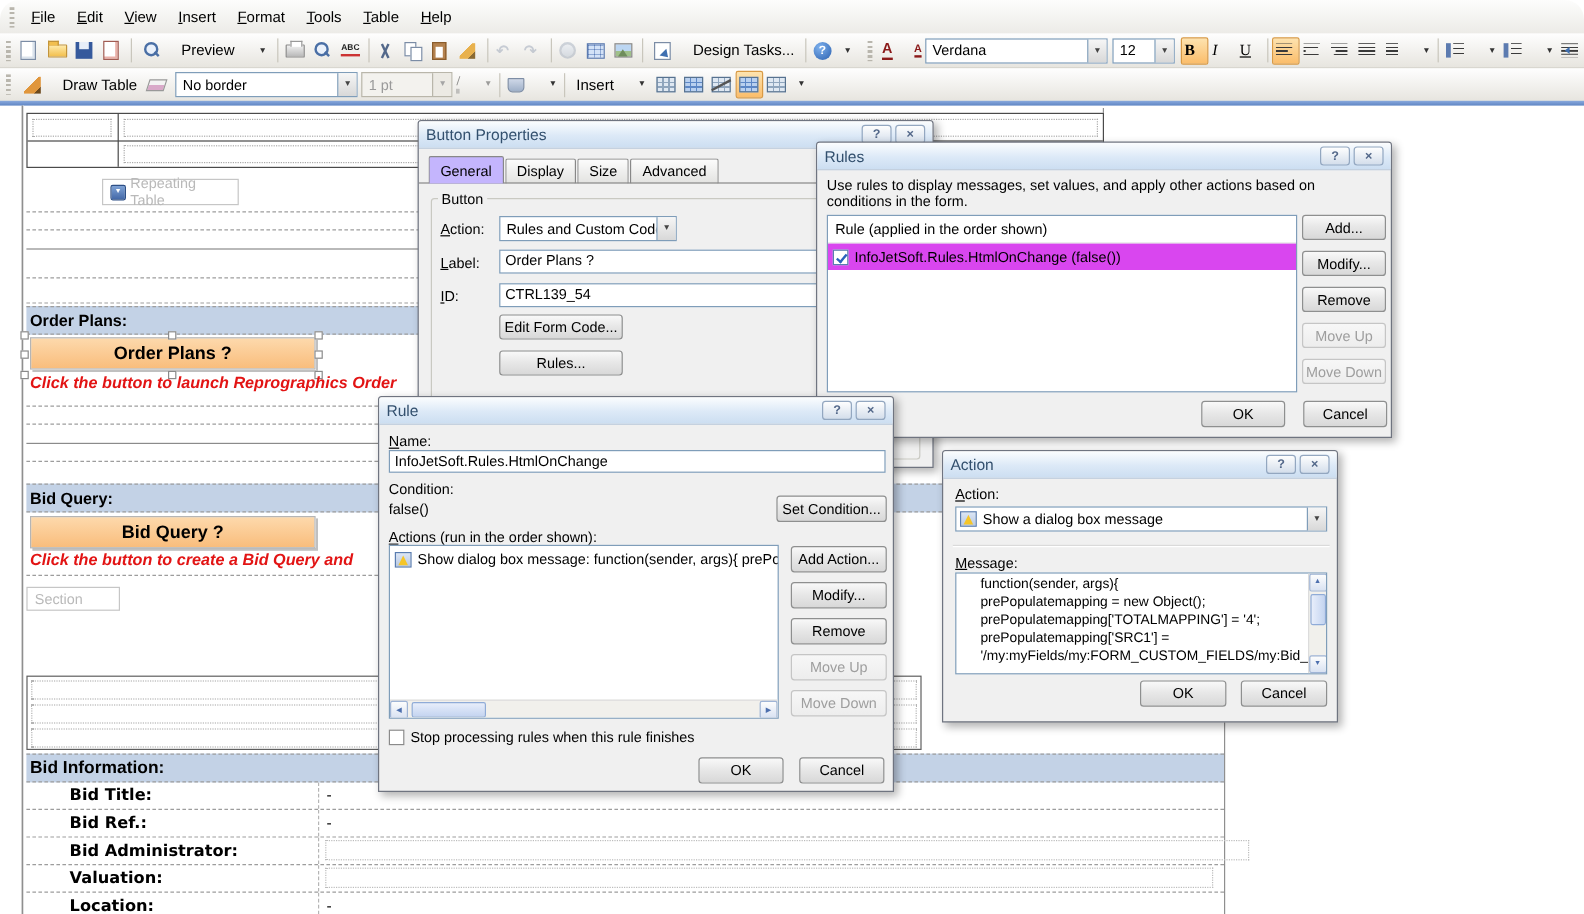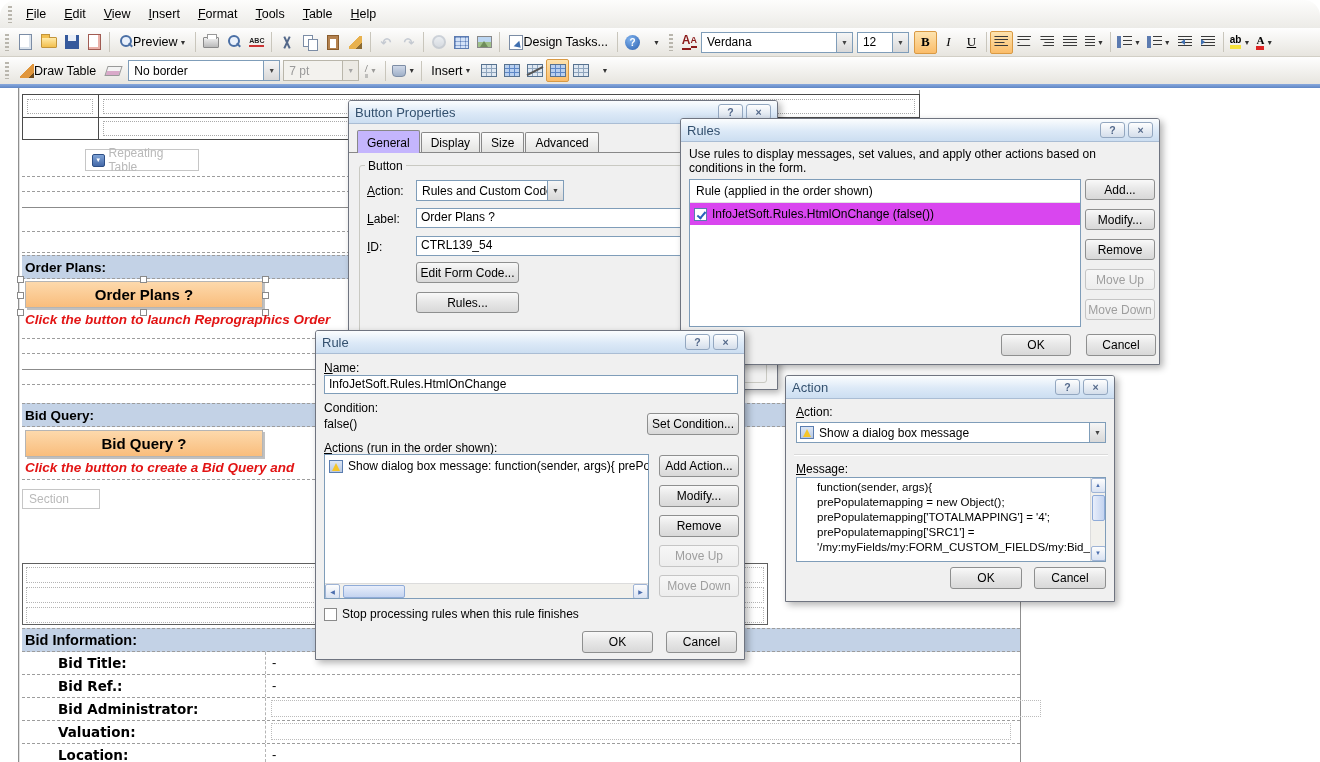--- a/index.html
+++ b/index.html
@@ -6,21 +6,21 @@
   body { background:#fff; }
   .screen { position:relative; width:1320px; height:762px; background:#fff; overflow:hidden; font-size:12px; color:#000;border-radius:16px; }
 
   
   .menubar { position:absolute; left:0; top:0; width:1320px; height:28px; background:linear-gradient(#fdfdfc,#ecebe7); display:flex; align-items:center; padding-left:6px; }
   .grip { width:4px; height:17px; background:repeating-linear-gradient(180deg,#b9b6ad 0 2px,transparent 2px 4px); margin:0 5px 0 2px; flex:none; }
   .menu-item { padding:4px 9px; font-size:12.5px; cursor:default; }
   .menu-item::first-letter { text-decoration:underline; }
   .toolbar { position:absolute; left:0; width:1320px; height:29px; background:linear-gradient(#fefefe,#e7e5df); border-bottom:1px solid #d2cfc6; display:flex; align-items:center; padding:0 3px; }
   .tb1 { top:28px; } .tb2 { top:57px; height:28px; }
-  .tbtn { height:23px; min-width:23px; display:flex; align-items:center; justify-content:center; gap:0; border:1px solid transparent; border-radius:2px; padding:0 2px; flex:none; }
+  .tbtn { height:23px; min-width:23px; display:flex; align-items:center; gap:18px; border:1px solid transparent; border-radius:2px; padding:0 2px; flex:none; }
   .tbtn.active { background:linear-gradient(#fde3af,#fbbd6a); border-color:#d99a44; }
   .tbtn.labeled { padding:0 5px; font-size:12.5px; }
   .sep { width:1px; height:20px; background:#c9c6bc; margin:0 3px; flex:none; }
   .dd { font-size:7px; color:#333; margin-left:2px; }
   .dim { opacity:.45; }
   
   .ic { display:inline-block; flex:none; }
   .i-page { width:13px; height:16px; background:#fff; border:1px solid #7b8ca5; box-shadow:inset -2px -2px 0 #dbe3ec; }
   .i-page.red { box-shadow:inset -2px -2px 0 #e9b0a8; border-color:#a05b52; }
   .i-folder { width:16px; height:11px; background:linear-gradient(#ffeaa8,#f2bf4e); border:1px solid #c2943a; border-radius:1px; position:relative; }
@@ -302,21 +302,21 @@
         <span>Draw Table</span>
       </span>
     <span class="tbtn">
         <span class="ic i-eraser"></span>
       </span>
     <span class="combo" style="width:152px;margin:0 3px;">
         <span class="val">No border</span>
         <span class="arr">▼</span>
       </span>
     <span class="combo disabled" style="width:76px;">
-        <span class="val">7 pt</span>
+        <span class="val">1 pt</span>
         <span class="arr">▼</span>
       </span>
     <span class="tbtn dim">
         <span class="ic i-fc" style="border-bottom-color:#888;">/</span>
         <span class="dd">▼</span>
       </span>
     <span class="sep"></span>
     <span class="tbtn">
         <span class="ic i-bucket"></span>
         <span class="dd">▼</span>

